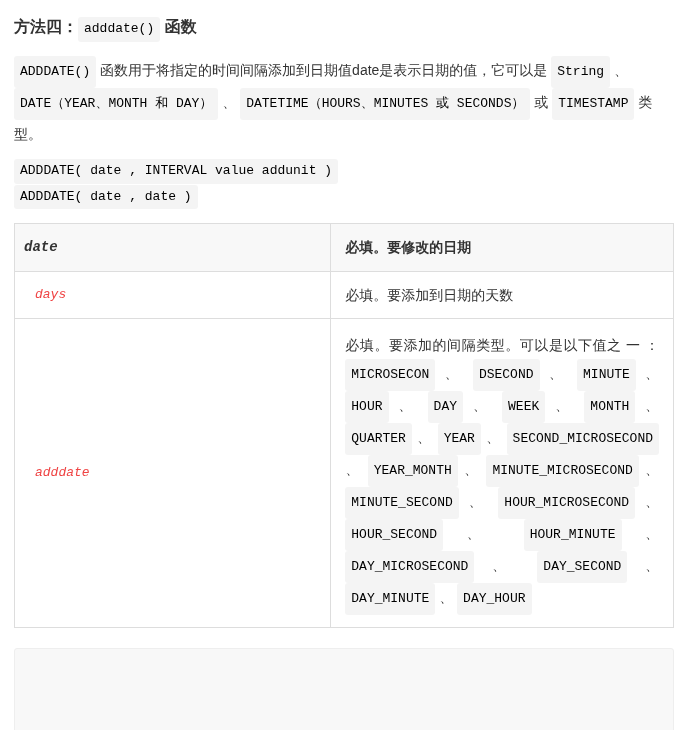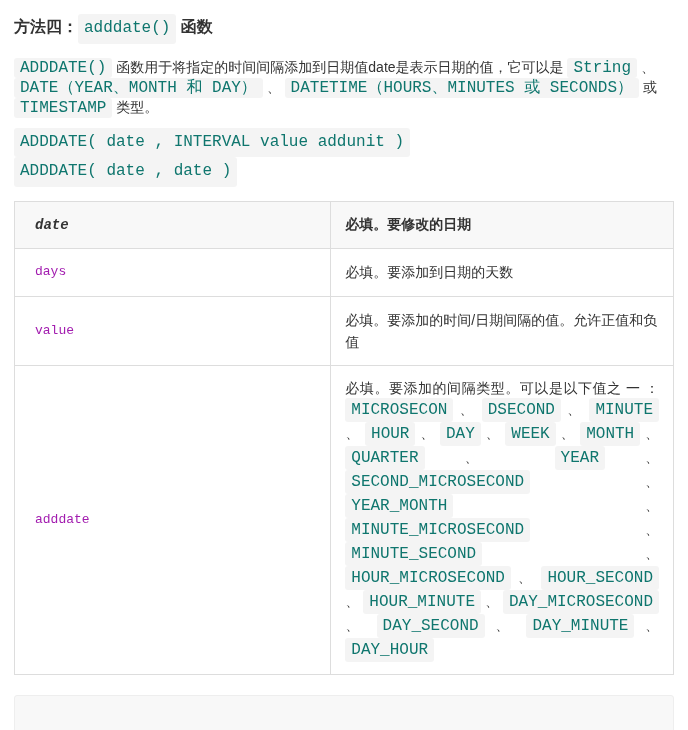--- a/index.html
+++ b/index.html
@@ -14,29 +14,29 @@
   }
   .title {
     font-size: 16px;
     font-weight: bold;
     margin-bottom: 14px;
   }
   .title .code-inline { font-weight: normal; }
   .code-inline {
     font-family: "Courier New", monospace;
     background: #f4f4f4;
-    color: #0f766e;
+    color: #000000;
     padding: 2px 6px;
     border-radius: 3px;
-    font-size: 16px;
+    font-size: 13px;
     display: inline-block;
   }
   .description {
     margin-bottom: 10px;
-    line-height: 16px;
+    line-height: 28px;
   }
   .syntax-line {
     margin: 0 0;
   }
   table {
     width: 100%;
     border-collapse: collapse;
     margin-top: 14px;
     margin-bottom: 20px;
   }
@@ -47,32 +47,33 @@
     vertical-align: middle;
     font-size: 14px;
   }
   th {
     background: #f8f8f8;
     font-weight: bold;
   }
   td:first-child {
     width: 48%;
     font-family: "Courier New", monospace;
-    color: #a21caf;
+    font-style: italic;
+    color: #ef4444;
     font-size: 13px;
     padding-left: 20px;
     margin-top: 12px;
   }
   th:first-child {
     font-style: italic;
     font-family: "Courier New", monospace;
-    padding-left: 20px;
+    padding-left: 9px;
   }
   .addunit-cell {
-    line-height: 20px;
+    line-height: 28px;
     text-align: justify;
     text-justify: inter-ideograph;
   }
   .codeblock {
     background: #f8f8f8;
     border: 1px solid #eee;
     border-radius: 3px;
     padding: 12px 14px;
     font-family: "Courier New", monospace;
     font-size: 13px;
@@ -98,31 +99,27 @@
 </div>
 
 <div class="syntax-line">
   <span class="code-inline">ADDDATE( date , date )</span>
 </div>
 
 <table>
   <thead>
     <tr>
       <th>date</th>
-      <th style="font-family:Liberation Mono, monospace;font-style:normal;">必填。要修改的日期</th>
+      <th style="font-family:Liberation Sans, sans-serif;font-style:normal;">必填。要修改的日期</th>
     </tr>
   </thead>
   <tbody>
     <tr>
       <td>days</td>
       <td style="font-family:Liberation Sans, sans-serif;font-style:normal;">必填。要添加到日期的天数</td>
-    </tr>
-    <tr>
-      <td>value</td>
-      <td style="font-family:inherit;font-style:normal;">必填。要添加的时间/日期间隔的值。允许正值和负值</td>
     </tr>
     <tr>
       <td>adddate</td>
       <td id="addunit-cell" class="addunit-cell" style="font-family:inherit;font-style:normal;"><span>必填。要添加的间隔类型。可以是以下值之 一 ： </span><span class="code-inline">MICROSECON</span><span> 、 </span><span class="code-inline">DSECOND</span><span> 、 </span><span class="code-inline">MINUTE</span><span> 、 </span><span class="code-inline">HOUR</span><span> 、 </span><span class="code-inline">DAY</span><span> 、 </span><span class="code-inline">WEEK</span><span> 、 </span><span class="code-inline">MONTH</span><span> 、 </span><span class="code-inline">QUARTER</span><span> 、 </span><span class="code-inline">YEAR</span><span> 、 </span><span class="code-inline">SECOND_MICROSECOND</span><span> 、 </span><span class="code-inline">YEAR_MONTH</span><span> 、 </span><span class="code-inline">MINUTE_MICROSECOND</span><span> 、 </span><span class="code-inline">MINUTE_SECOND</span><span> 、 </span><span class="code-inline">HOUR_MICROSECOND</span><span> 、 </span><span class="code-inline">HOUR_SECOND</span><span> 、 </span><span class="code-inline">HOUR_MINUTE</span><span> 、 </span><span class="code-inline">DAY_MICROSECOND</span><span> 、 </span><span class="code-inline">DAY_SECOND</span><span> 、 </span><span class="code-inline">DAY_MINUTE</span><span> 、 </span><span class="code-inline">DAY_HOUR</span></td>
     </tr>
   </tbody>
 </table>
 
 <div class="codeblock">
     

